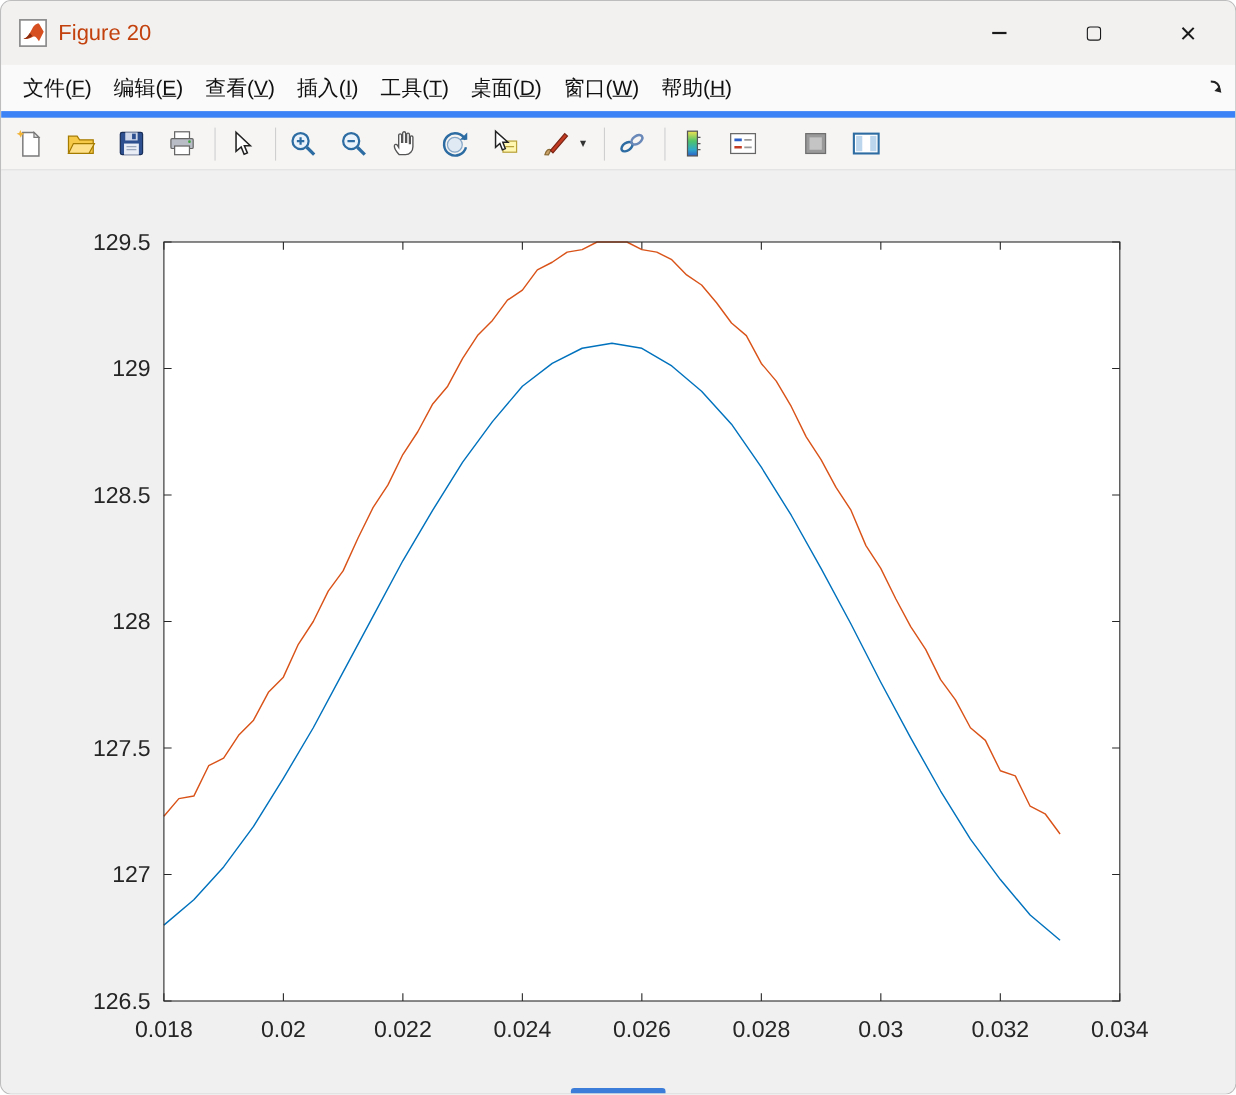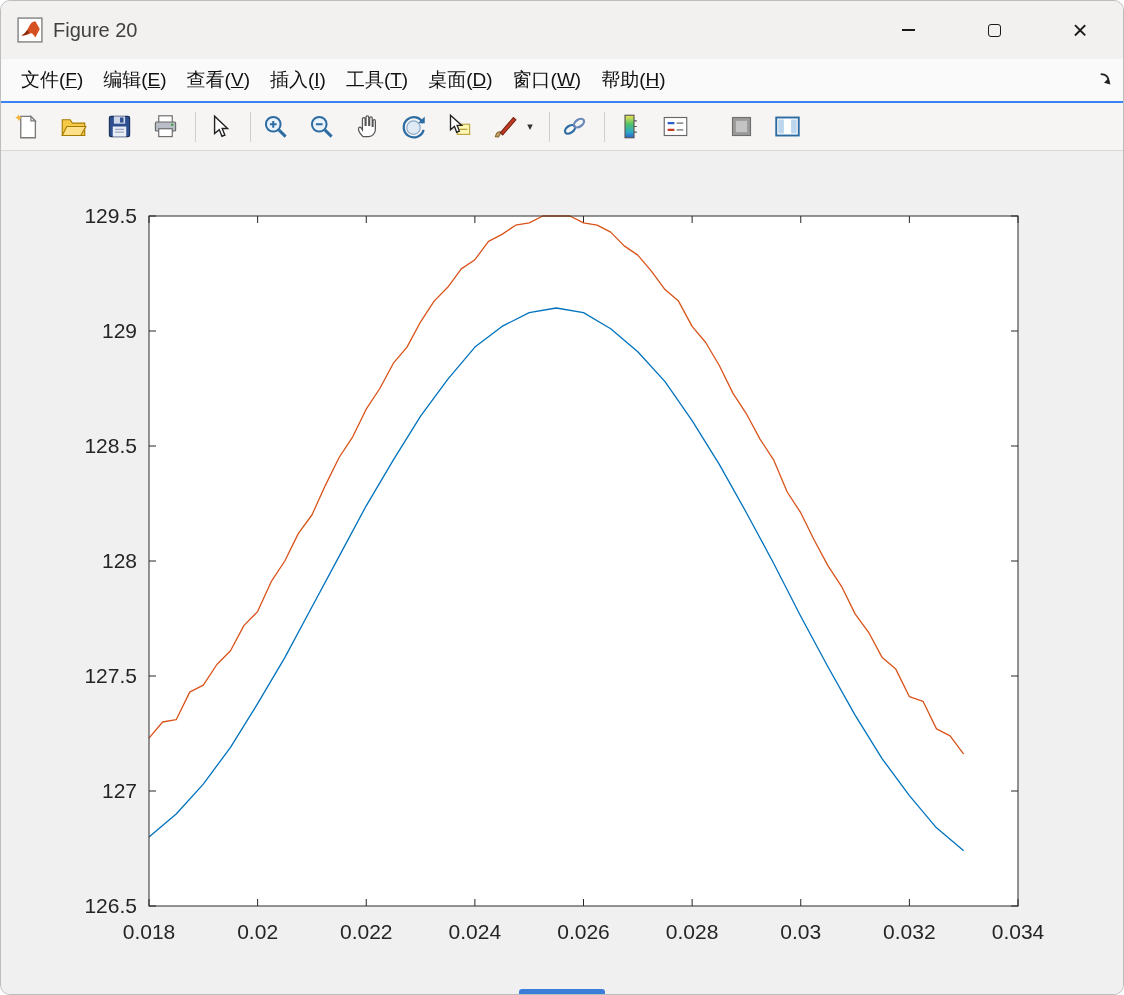--- a/index.html
+++ b/index.html
@@ -3,29 +3,29 @@
 <meta charset="utf-8">
 <style>
   html,body{margin:0;padding:0;background:#ffffff;font-family:"Liberation Sans",sans-serif;}
   .window{
     position:relative;width:1124px;height:995px;background:#f0f0f0;
     border:1px solid #bdbdbd;border-radius:10px;overflow:hidden;box-sizing:border-box;
   }
   
   .titlebar{height:58px;background:#f2f1f0;display:flex;align-items:center;position:relative;}
   .app-icon{margin-left:16px;width:26px;height:26px;display:flex;}
-  .title-text{margin-left:10px;font-size:20px;color:#404040;}
+  .title-text{margin-left:10px;font-size:20px;color:#c2410c;}
   .win-controls{position:absolute;right:0;top:0;height:58px;display:flex;}
   .win-btn{width:86px;height:58px;display:flex;align-items:center;justify-content:center;
     background:transparent;border:none;cursor:default;padding:0;}
   .min-bar{width:13px;height:1.6px;background:#1a1a1a;display:block;}
   .max-box{width:11px;height:11px;border:1.6px solid #1a1a1a;border-radius:3px;display:block;}
   .close-glyph{font-size:26px;color:#1a1a1a;line-height:1;font-weight:300;}
   
-  .menubar{height:42px;background:#fafafa;border-bottom:2px solid #3b82f6;
+  .menubar{height:42px;background:#fafafa;border-bottom:6px solid #3b82f6;
     display:flex;align-items:center;padding-left:10px;position:relative;}
   .menu-item{font-size:19px;color:#111;padding:4px 10px;white-space:nowrap;cursor:default;}
   .menu-item .mn{text-decoration:underline;}
   .dock-arrow{position:absolute;right:8px;top:12px;width:18px;height:18px;display:flex;
     background:transparent;border:none;padding:0;}
   
   .toolbar{height:47px;background:#f6f5f4;border-bottom:1px solid #d9d9d9;
     display:flex;align-items:center;padding-left:10px;}
   .tool{width:32px;height:34px;margin-right:14px;display:flex;align-items:center;justify-content:center;
     background:transparent;border:none;padding:0;cursor:default;}

